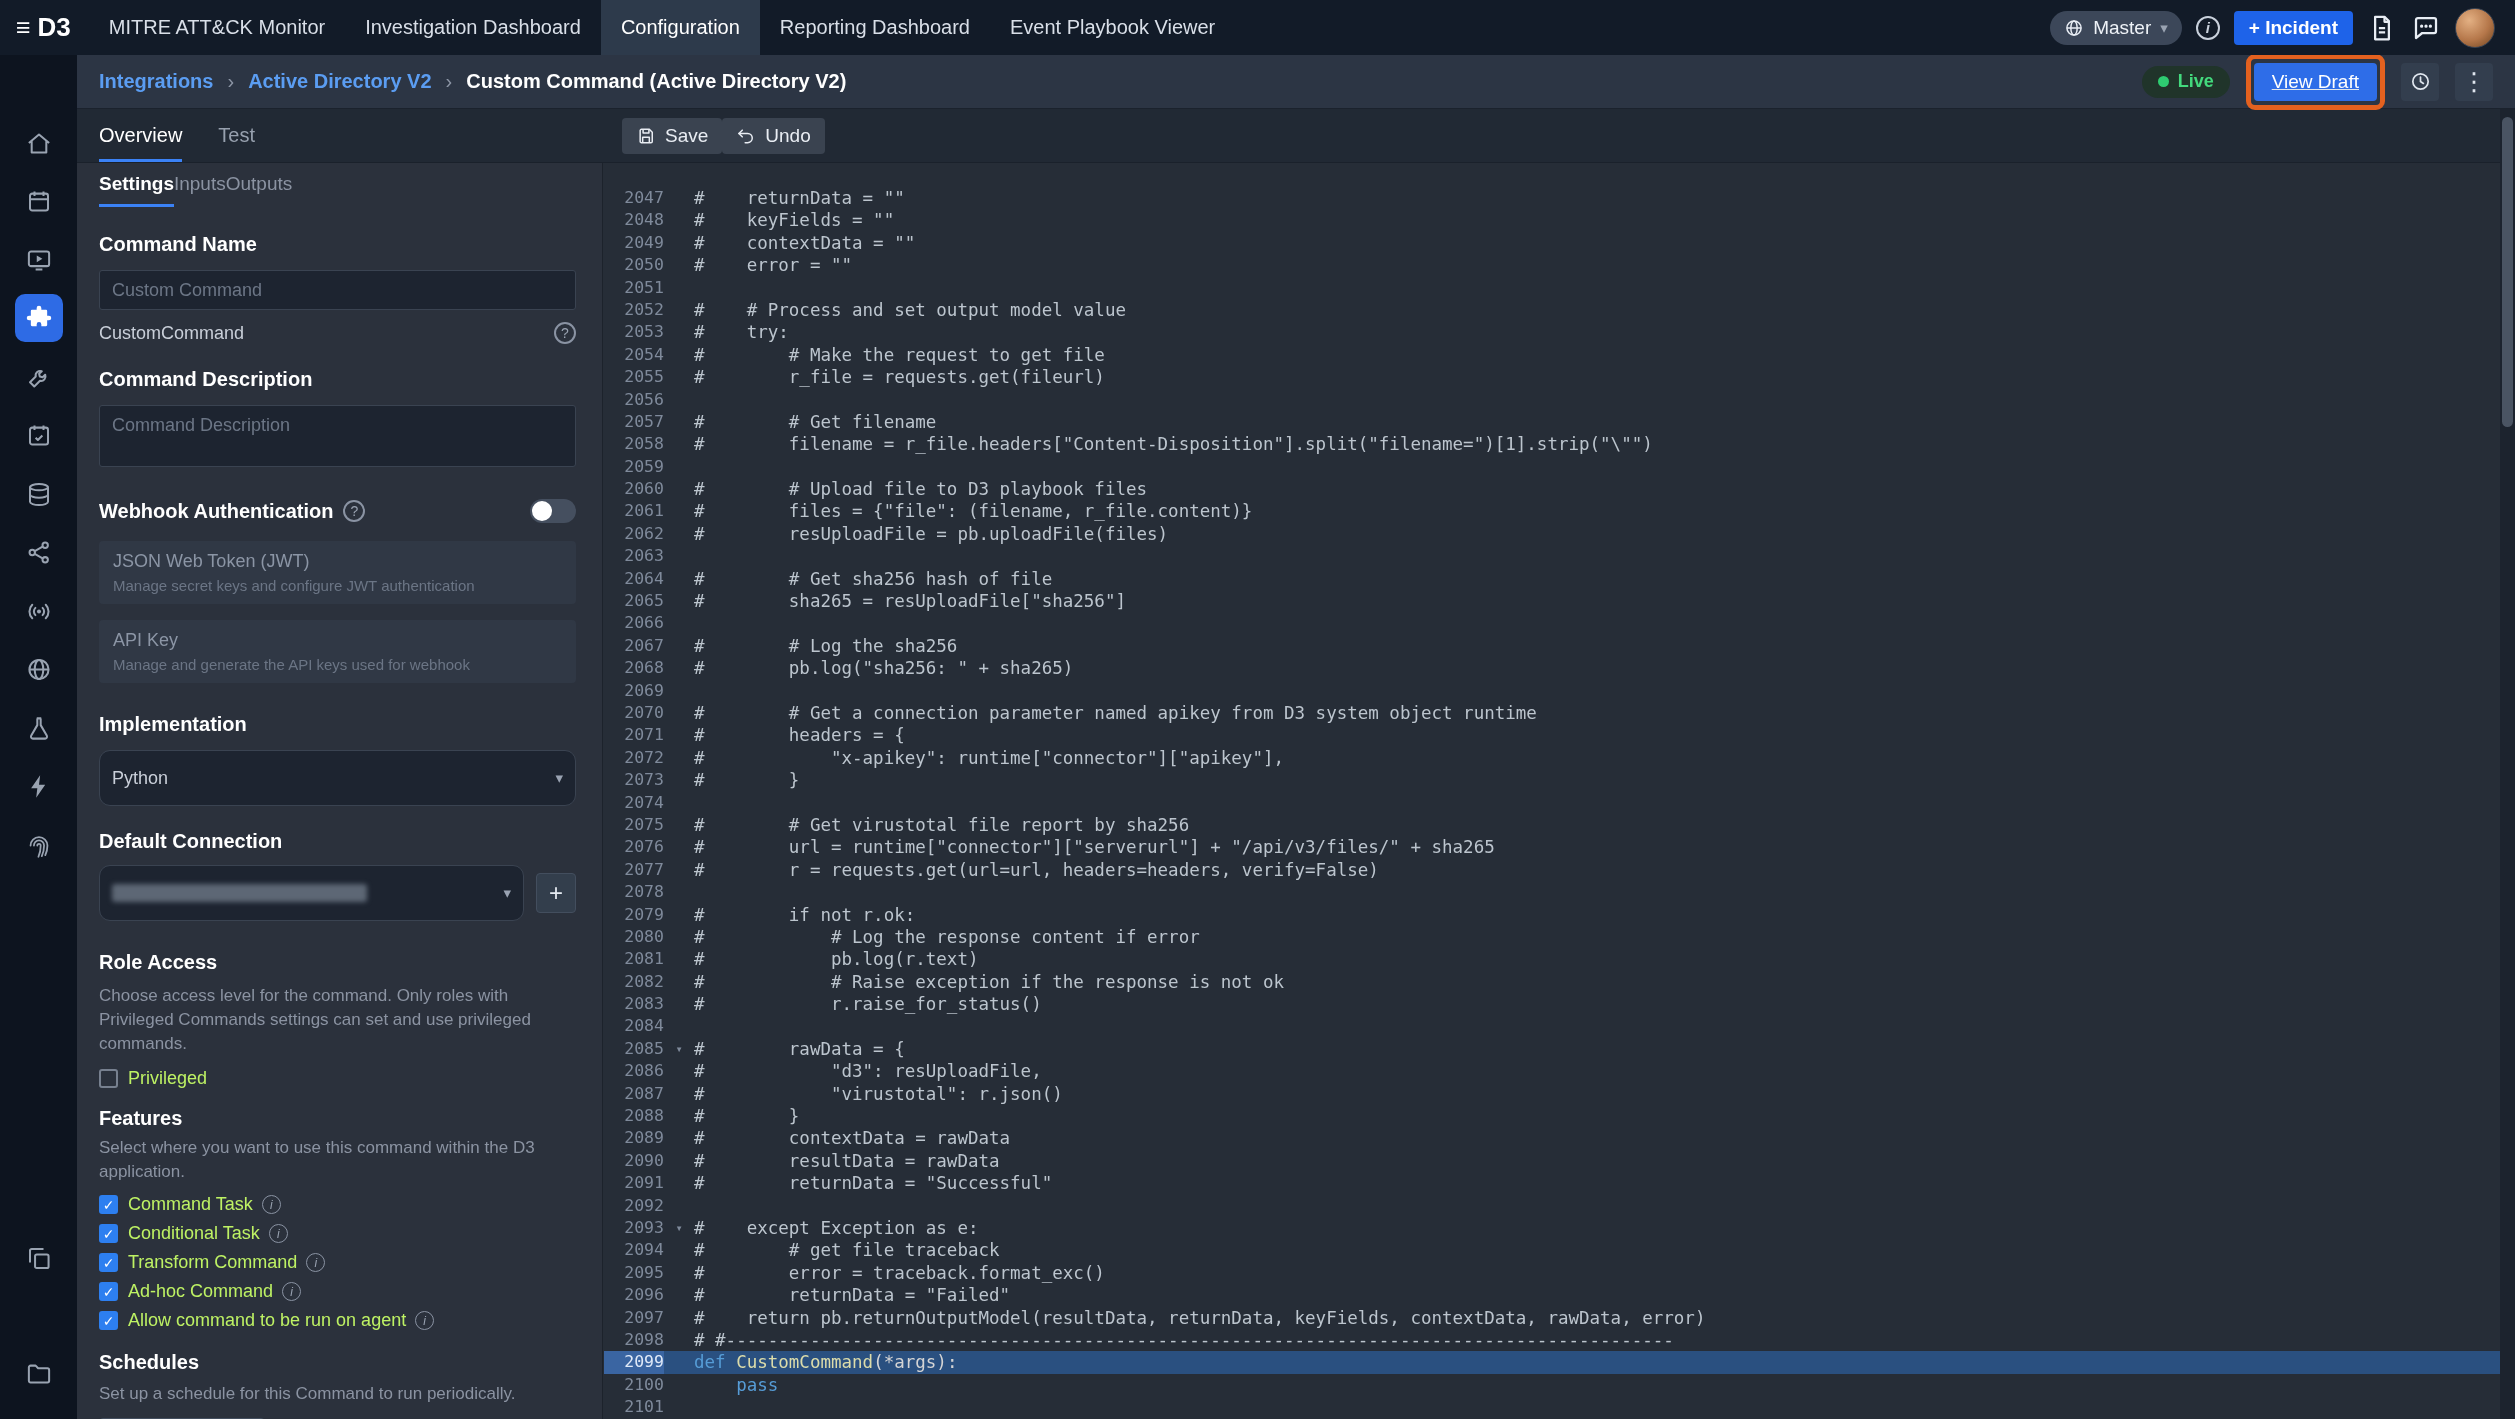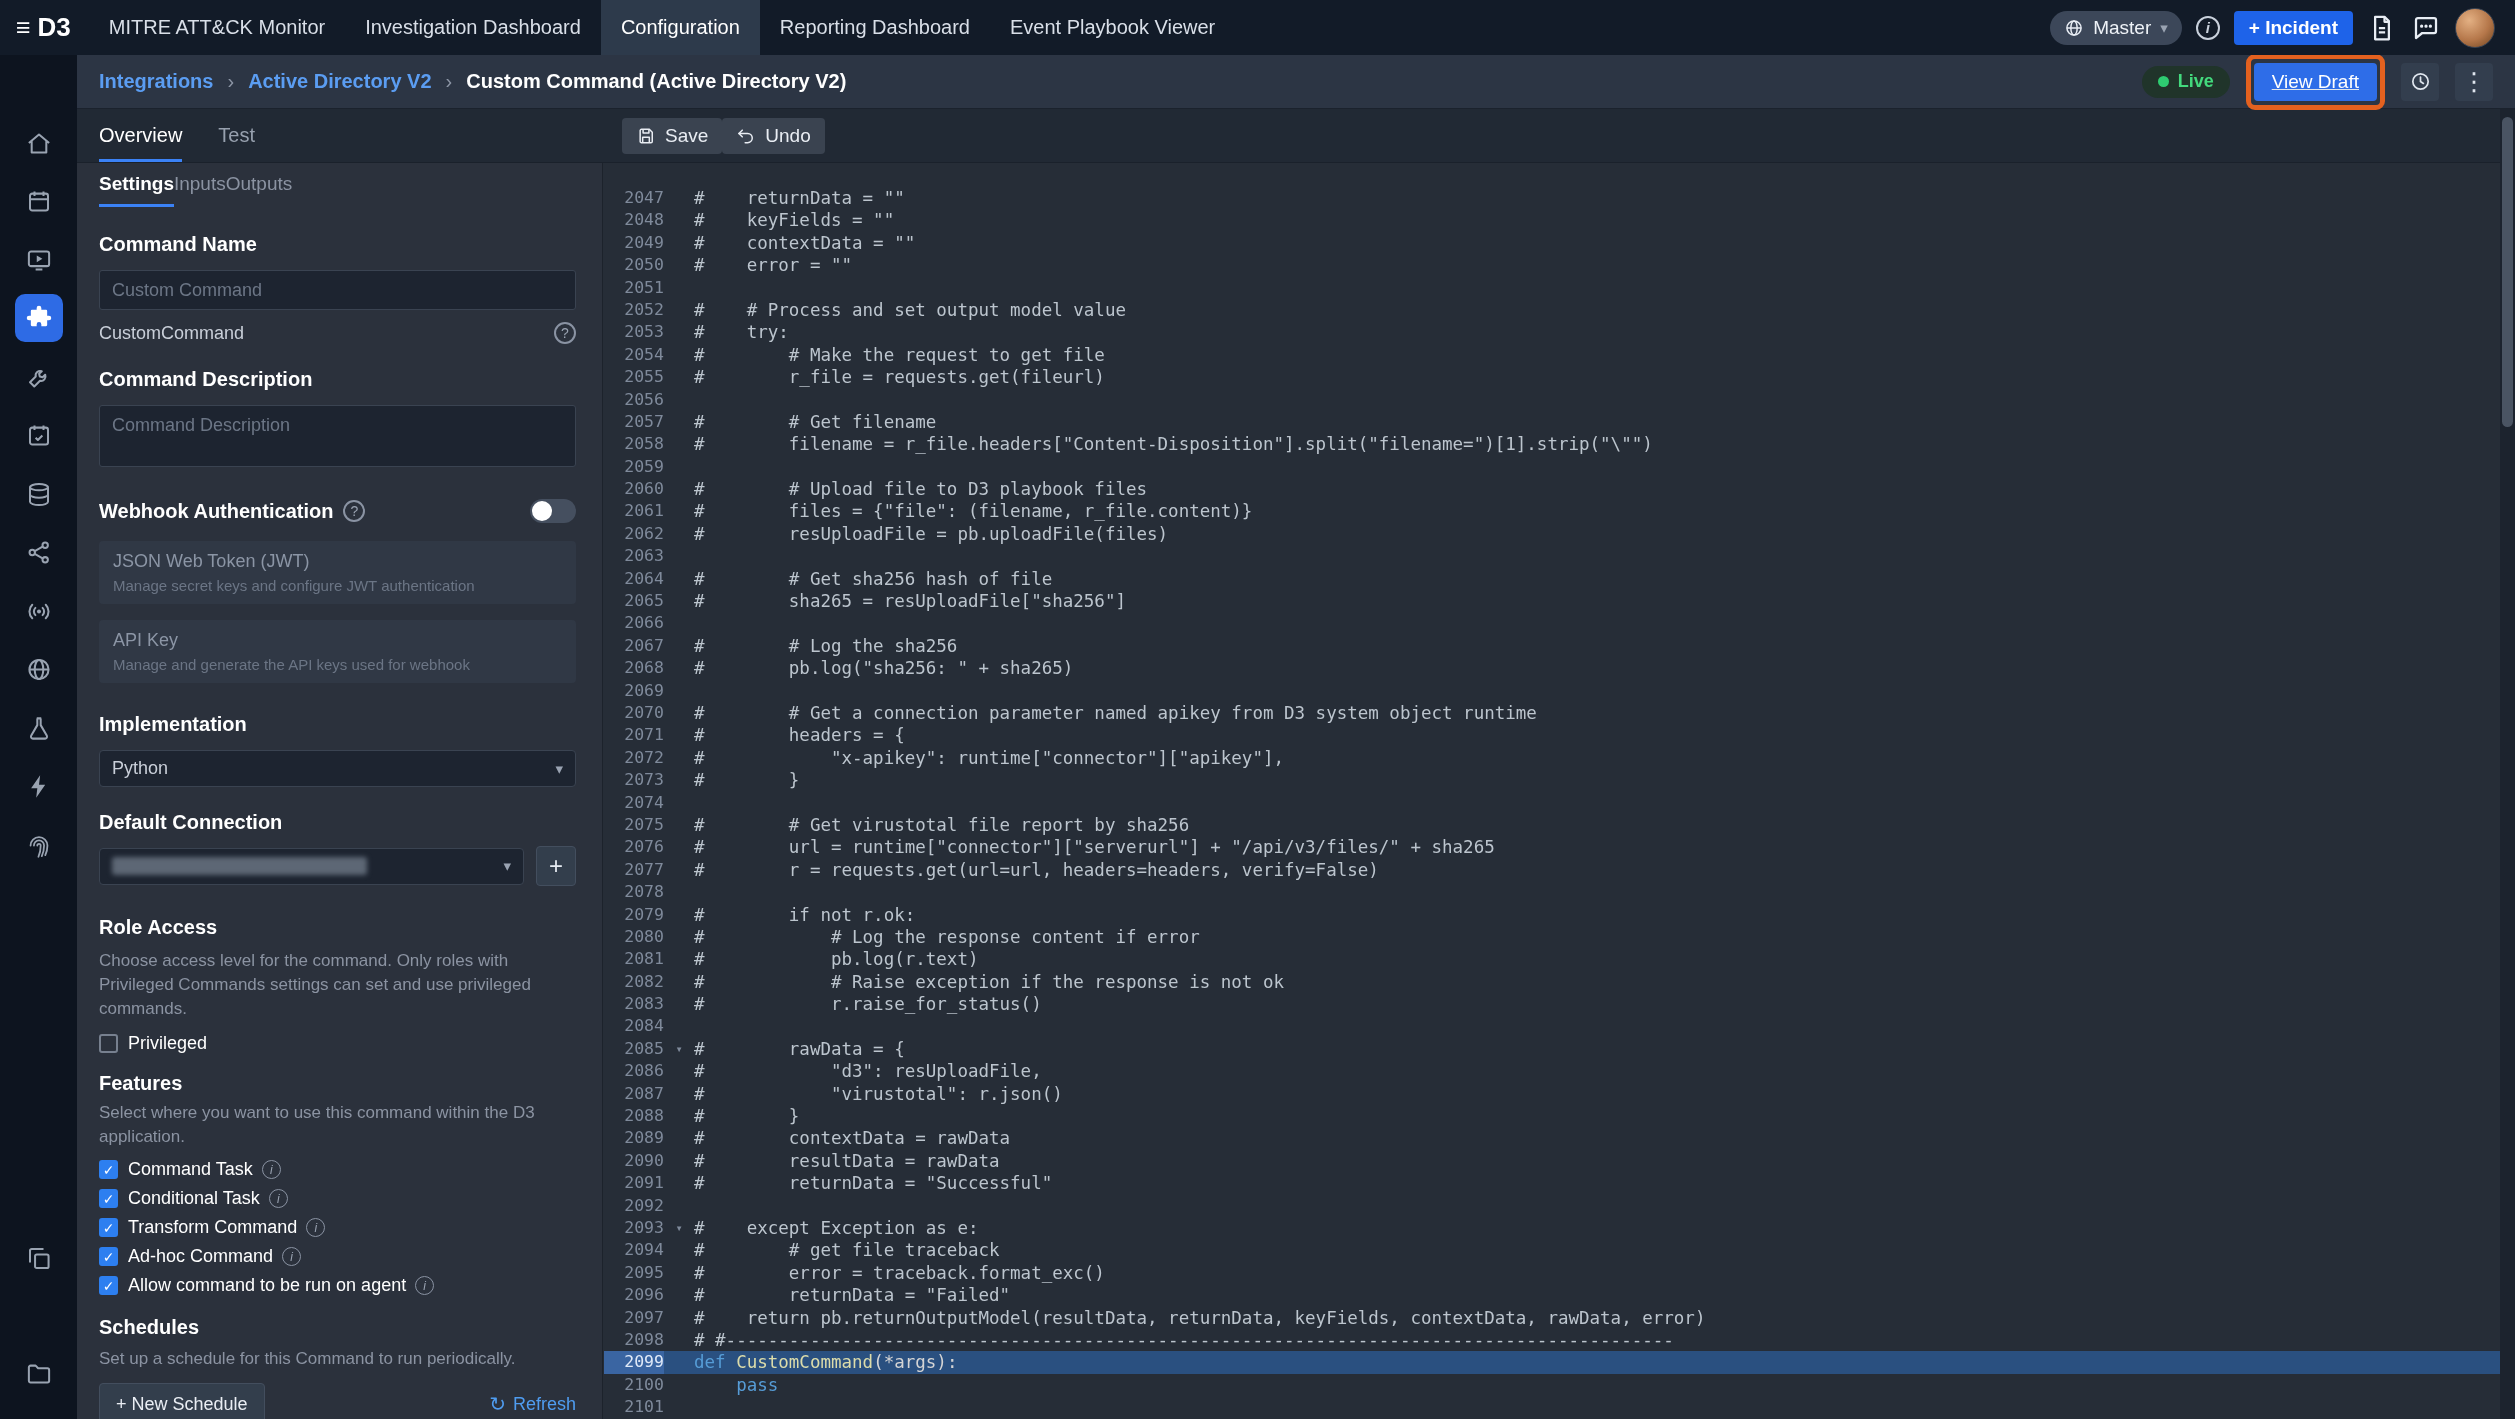--- a/index.html
+++ b/index.html
@@ -65,27 +65,27 @@
   textarea.inputbox{height:62px;padding-top:9px;resize:none;}
   .value-row{display:flex;align-items:center;justify-content:space-between;}
   .value-text{color:#c9cfd9;font-size:18px;}
   .helpc{width:22px;height:22px;border:2px solid #8a93a3;border-radius:50%;color:#9aa3b2;font-size:14px;display:flex;align-items:center;justify-content:center;box-sizing:border-box;flex:0 0 22px;}
   .row-flex{display:flex;align-items:center;}
   .toggle{width:46px;height:24px;border-radius:12px;background:#454f5f;position:relative;flex:0 0 46px;}
   .toggle .knob{position:absolute;left:2px;top:2px;width:20px;height:20px;border-radius:50%;background:#fff;}
   .auth-box{background:#303845;border-radius:4px;padding:10px 14px;box-sizing:border-box;}
   .auth-title{font-size:18px;color:#8b95a5;}
   .auth-desc{font-size:15px;color:#6b7585;margin-top:5px;}
-  .selectbox{background:#1d2430;border:1px solid #3a4351;border-radius:4px;height:37px;display:flex;align-items:center;padding:12px 12px;box-sizing:border-box;color:#c9cfd9;font-size:18px;justify-content:space-between;}
+  .selectbox{background:#1d2430;border:1px solid #3a4351;border-radius:11px;height:56px;display:flex;align-items:center;padding:12px 12px;box-sizing:border-box;color:#c9cfd9;font-size:18px;justify-content:space-between;}
   .caret{color:#9aa3b2;font-size:15px;}
   .redacted{width:255px;height:18px;border-radius:3px;background:#5d6775;filter:blur(2.5px);}
   .plus-btn{width:40px;height:40px;background:#333e4c;border:1px solid #434e5e;border-radius:4px;color:#e6ebf2;font-size:24px;display:flex;align-items:center;justify-content:center;margin-left:12px;box-sizing:border-box;flex:0 0 40px;}
   .cb{width:19px;height:19px;border:2px solid #77808f;border-radius:3px;box-sizing:border-box;flex:0 0 19px;}
   .cb.checked{background:#2d7ff0;border-color:#2d7ff0;color:#fff;font-size:14px;display:flex;align-items:center;justify-content:center;}
-  .cb-label{font-size:18px;color:#ffffff;margin-left:10px;}
+  .cb-label{font-size:18px;color:#bef264;margin-left:10px;}
   .infoc{width:19px;height:19px;border:1.5px solid #8a93a3;border-radius:50%;color:#9aa3b2;font-size:12px;font-style:italic;display:flex;align-items:center;justify-content:center;margin-left:9px;box-sizing:border-box;flex:0 0 19px;}
   .btn-newschedule{background:#333e4c;border:1px solid #434e5e;color:#e9edf3;height:40px;border-radius:4px;padding:0 16px;font-size:18px;display:flex;align-items:center;gap:4px;}
   .refresh-link{color:#4f9cf0;font-size:18px;display:flex;align-items:center;gap:7px;}
   .refresh-glyph{font-size:20px;}
 
   
   .code-area{position:absolute;left:604px;top:163px;right:15px;bottom:0;background:#262d37;overflow:hidden;padding-top:24px;font-family:"DejaVu Sans Mono",monospace;font-size:17.5px;}
   .code-line{display:flex;height:22.4px;line-height:22.4px;white-space:pre;}
   .code-line .gutter{flex:0 0 60px;text-align:right;color:#7f8a9b;font-size:16.5px;}
   .code-line .fold{flex:0 0 30px;text-align:center;color:#7f8a9b;font-size:12px;}

